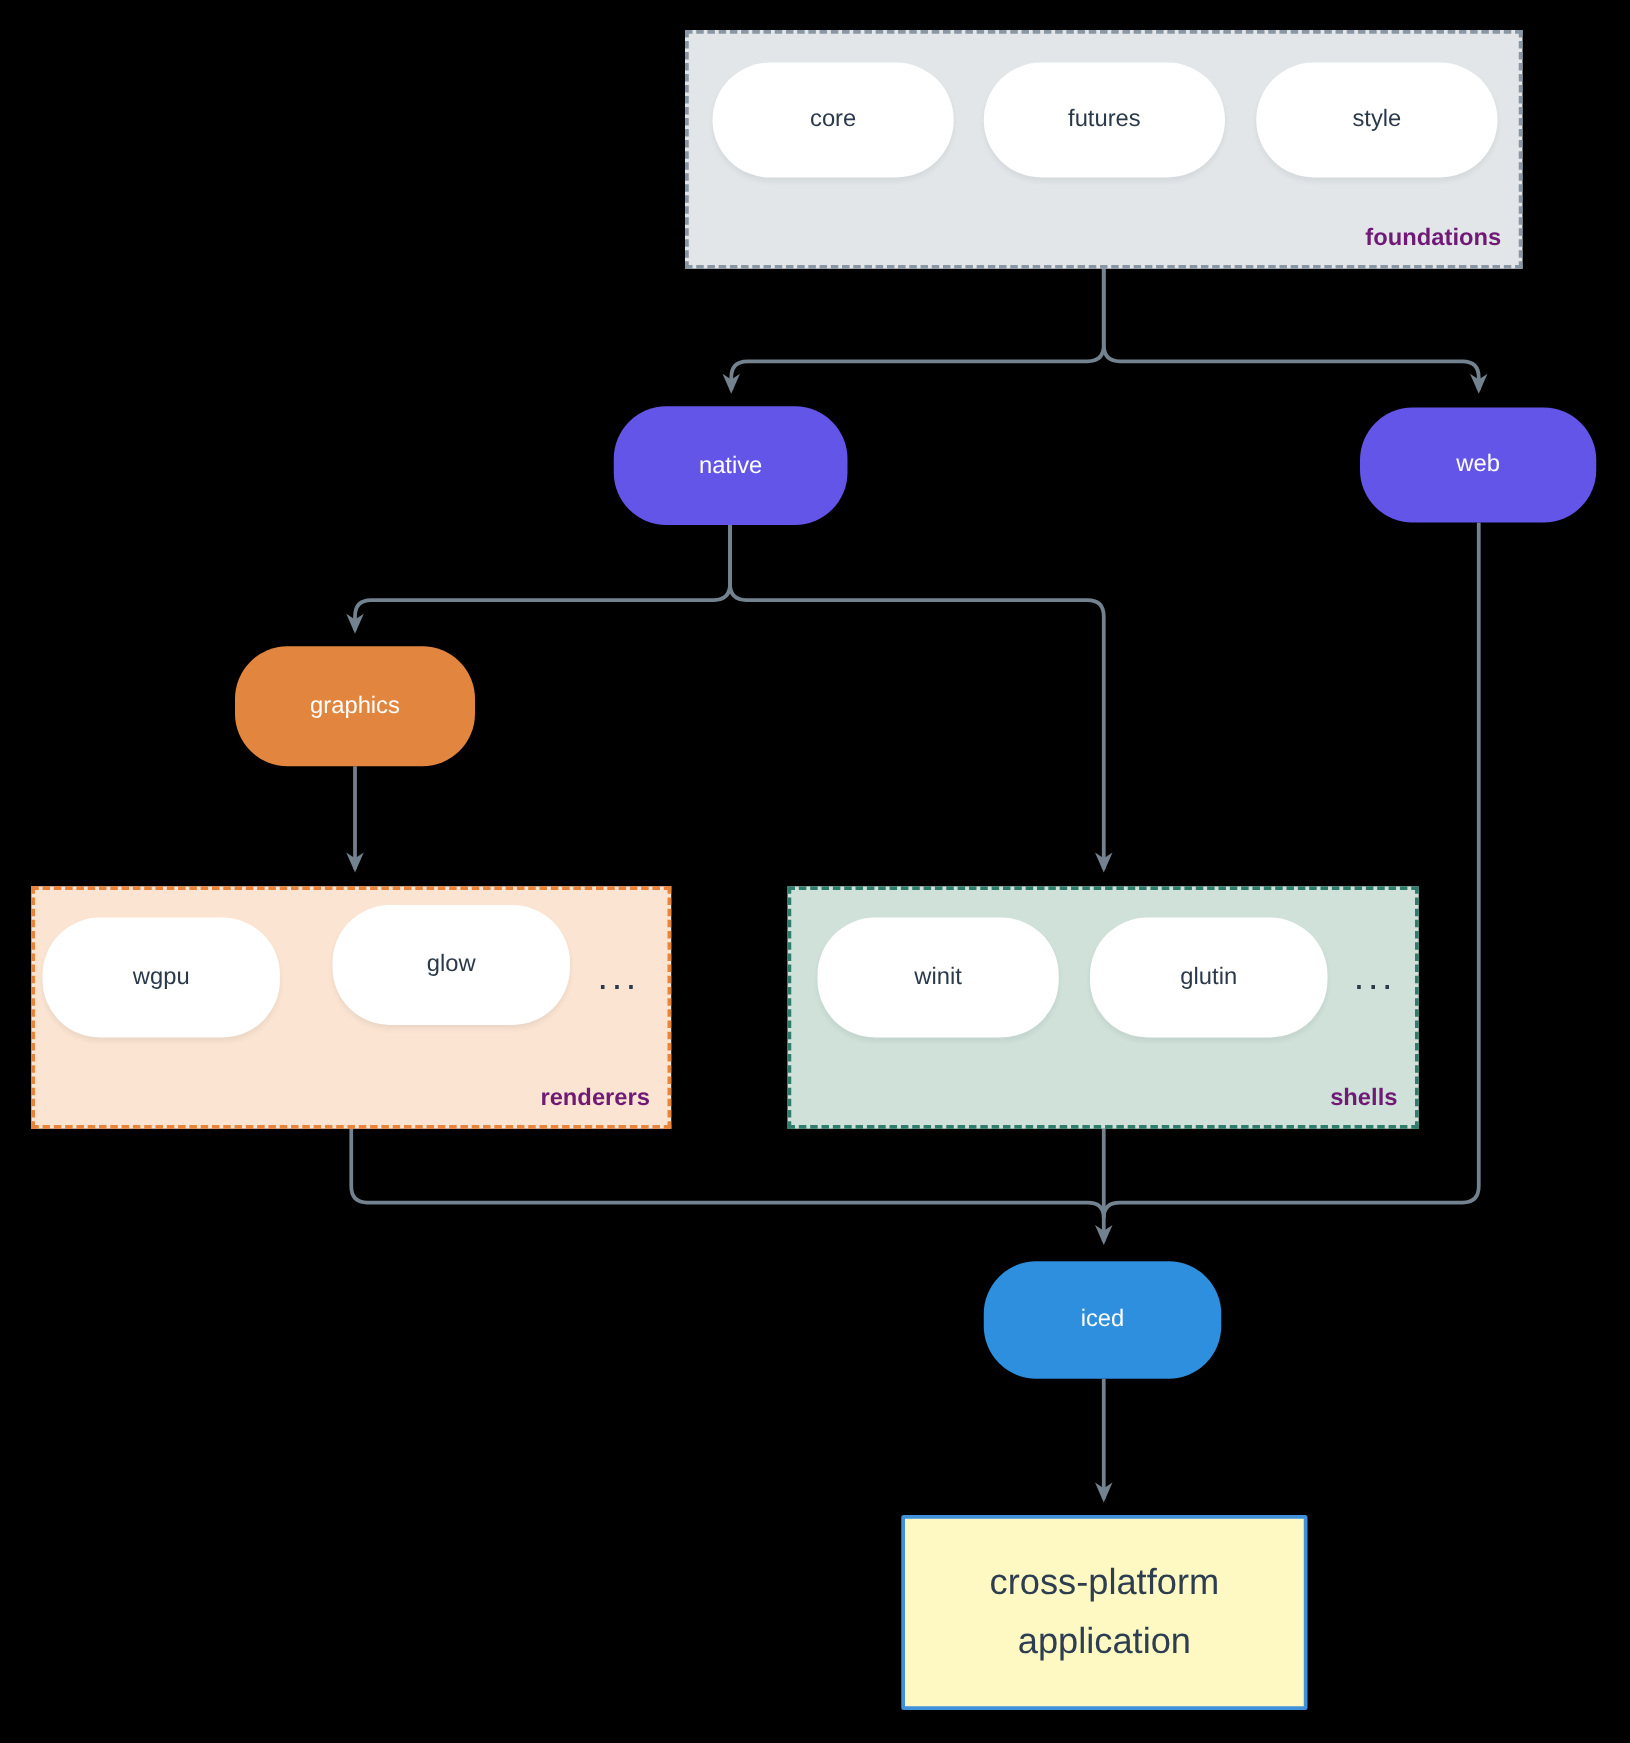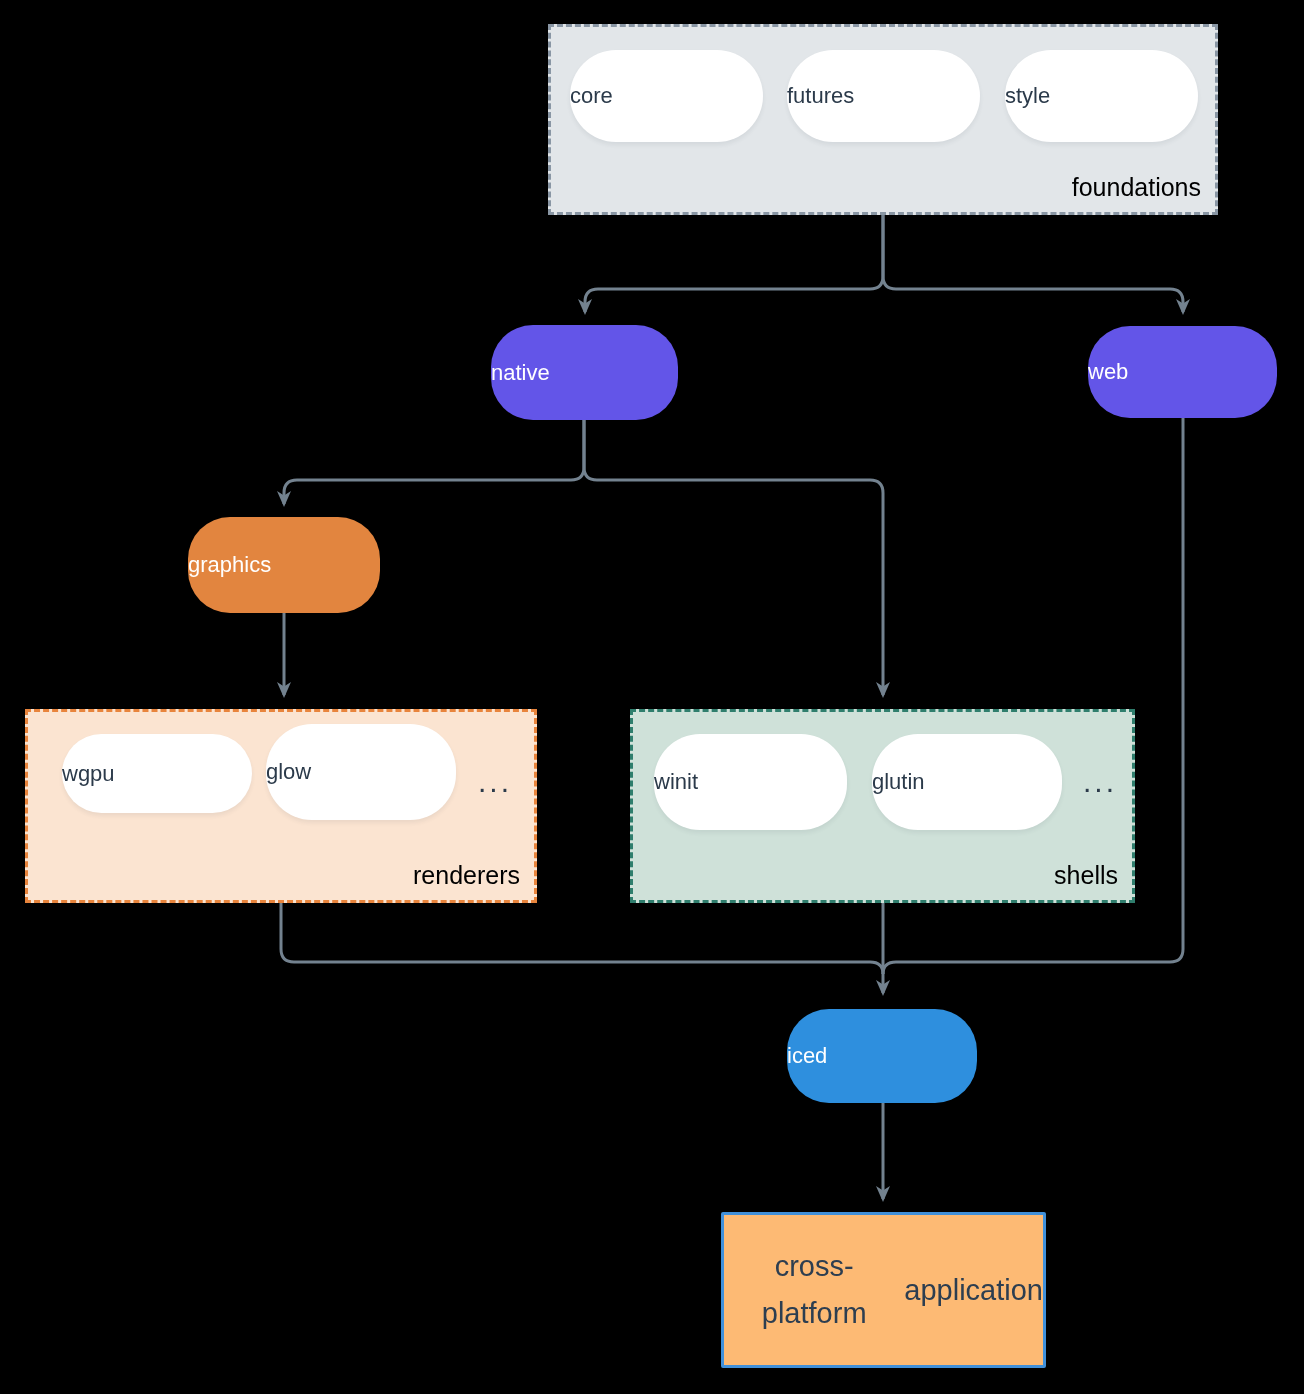--- a/index.html
+++ b/index.html
@@ -42,29 +42,30 @@
   }
   .group-box.shells {
     left: 630px; top: 709px; width: 505px; height: 194px;
     background: #cfe1d9;
     border: 3px dashed #2f7e6d;
     padding-left: 44px;
   }
   .group-label {
     position: absolute;
     right: 14px; bottom: 10px;
-    font-size: 25px;
-    color: #000000;
+    font-size: 19px;
+    color: #701a75;
+    font-weight: bold;
   }
   .pill {
     position: absolute;
     display: flex;
     align-items: center;
-    justify-content: flex-start;
-    font-size: 22px;
+    justify-content: center;
+    font-size: 19px;
     box-sizing: border-box;
   }
   .pill.white {
     background: #ffffff;
     color: #2b3a4a;
     border-radius: 46px;
     box-shadow: 0 3px 4px rgba(45, 62, 80, 0.08);
   }
   .pill.colored {
     color: #ffffff;
@@ -73,21 +74,21 @@
   .pill.purple { background: #6355e8; }
   .pill.orange { background: #e2853f; }
   .pill.blue   { background: #2e8fde; }
 
   
   .pill.p-core    { left: 19px;  top: 23px; width: 193px; height: 92px; }
   .pill.p-futures { left: 236px; top: 23px; width: 193px; height: 92px; }
   .pill.p-style   { left: 454px; top: 23px; width: 193px; height: 92px; }
 
   
-  .pill.p-wgpu { left: 34px;  top: 22px; width: 190px; height: 79px; }
+  .pill.p-wgpu { left: 6px;  top: 22px; width: 190px; height: 96px; }
   .pill.p-glow { left: 238px; top: 12px; width: 190px; height: 96px; }
 
   
   .pill.p-winit  { left: 21px;  top: 22px; width: 193px; height: 96px; }
   .pill.p-glutin { left: 239px; top: 22px; width: 190px; height: 96px; }
 
   .ellipsis {
     position: absolute;
     top: 22px;
     left: 437px;
@@ -105,25 +106,25 @@
   .node-native   { left: 491px;  top: 325px;  width: 187px; height: 95px; }
   .node-web      { left: 1088px; top: 326px;  width: 189px; height: 92px; }
   .node-graphics { left: 188px;  top: 517px;  width: 192px; height: 96px; }
   .node-iced     { left: 787px;  top: 1009px; width: 190px; height: 94px; }
 
   .app-box {
     position: absolute;
     left: 721px; top: 1212px;
     width: 325px; height: 156px;
     box-sizing: border-box;
-    background: #fdba74;
+    background: #fef9c3;
     border: 3px solid #4090da;
     border-radius: 2px;
     display: flex;
-    flex-direction: row;
+    flex-direction: column;
     align-items: center;
     justify-content: center;
     color: #2d3e50;
     font-size: 29px;
     line-height: 47px;
     text-align: center;
   }
 </style>
 </head>
 <body>

